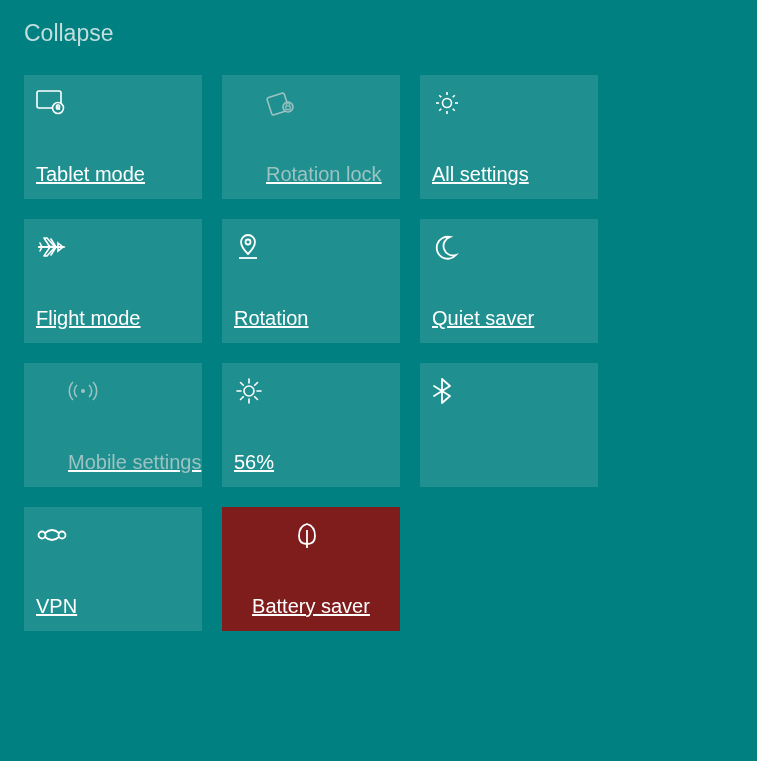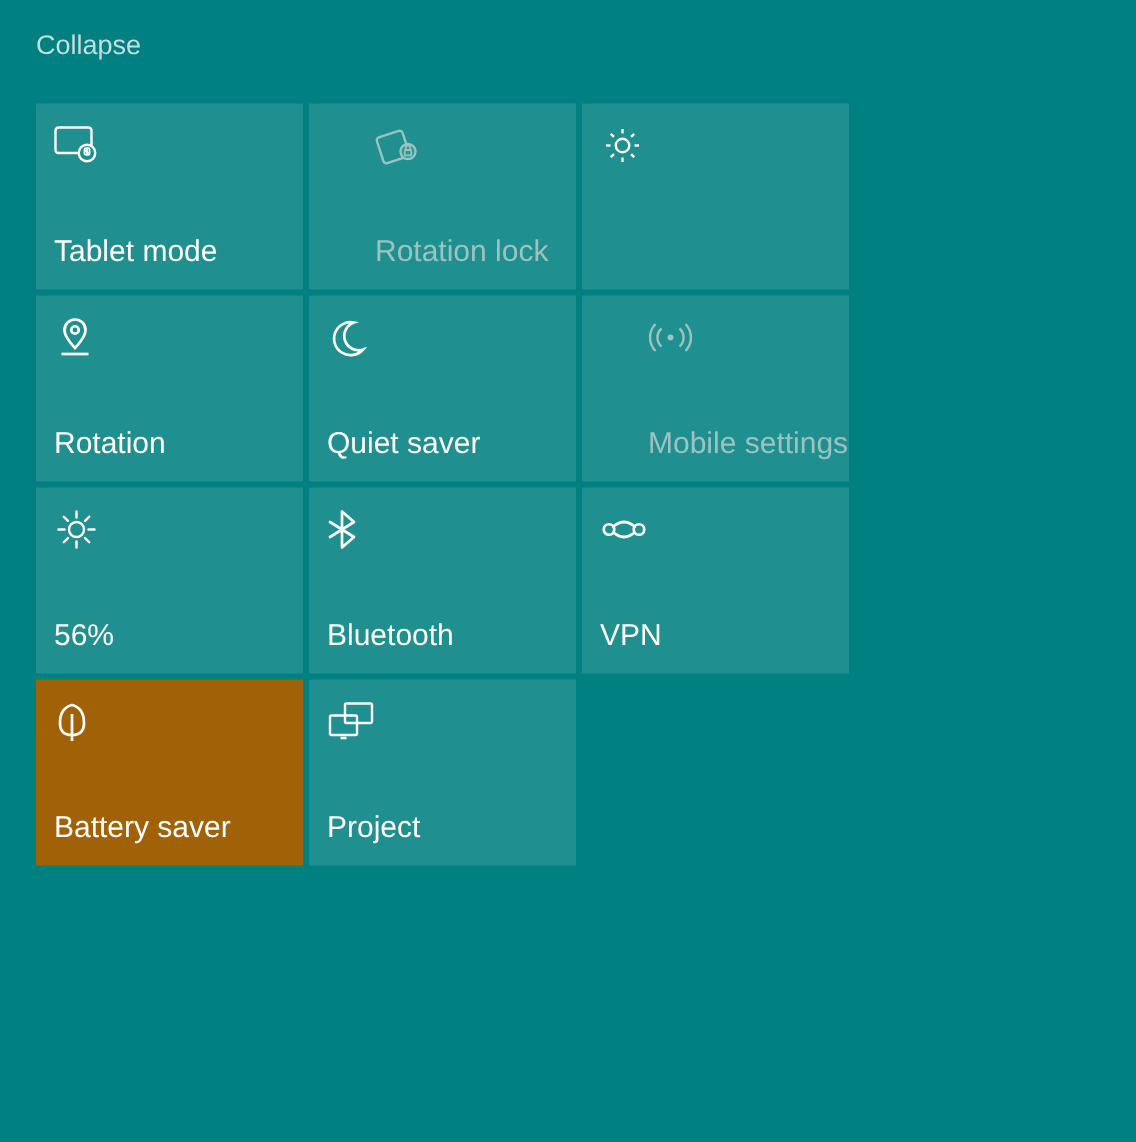--- a/index.html
+++ b/index.html
@@ -5,49 +5,51 @@
   * { box-sizing: border-box; margin: 0; padding: 0; }
   html, body { width: 757px; height: 761px; }
   body {
     background: #008080;
     font-family: "Segoe UI", Arial, sans-serif;
     color: #ffffff;
     padding: 20px 24px;
     overflow: hidden;
   }
   .collapse-link {
-    font-size: 18px;
+    font-size: 23px;
     color: #c3dedd;
     cursor: pointer;
     display: inline-block;
     margin-bottom: 28px;
     font-weight: 400;
   }
   .tile-grid {
     display: grid;
     grid-template-columns: repeat(3, 178px);
-    gap: 4px;
+    gap: 20px;
+    text-decoration: underline;
   }
   .tile {
     height: 124px;
     background: rgba(255,255,255,0.12);
     padding: 12px 12px 14px 12px;
     display: flex;
     flex-direction: column;
     justify-content: space-between;
     cursor: pointer;
     position: relative;
   }
   .tile.disabled {
     color: #9cc3c2;
     cursor: default;
     padding-left: 44px;
   }
   .tile.active {
-    background: #a16207;
+    background: #7f1d1d;
+    align-items: center;
   }
   .tile .icon {
     width: 32px;
     height: 32px;
     display: flex;
     align-items: center;
     justify-content: flex-start;
   }
   .tile .icon svg { display:block; }
   .tile .label {
@@ -99,22 +101,33 @@
             <path d="M15 23 v3"></path>
           <path d="M4 15 h3"></path>
             <path d="M23 15 h3"></path>
           <path d="M7.2 7.2 l2.1 2.1"></path>
             <path d="M20.7 20.7 l2.1 2.1"></path>
           <path d="M22.8 7.2 l-2.1 2.1"></path>
             <path d="M9.3 20.7 l-2.1 2.1"></path>
         </g>
       </svg>
     </span>
-  </div>
-
+    <span class="label">All settings</span>
+  </div>
+
+  <div class="tile">
+    <span class="icon">
+      <svg width="30" height="26" viewBox="0 0 30 26" fill="none" stroke="currentColor" stroke-width="1.6">
+        <path d="M3 13 h20 l4 0 M20 13 l-5 -8 M20 13 l-5 8 M6 13 l-2 -4 M6 13 l-2 4" stroke-linecap="round"></path>
+        <path d="M2 13 l24 0 M22 9 l5 4 l-5 4 z" fill="none"></path>
+        <path d="M3 13 q12 -1 22 0 l3 0 q1 0 0 0 M14 13 l-6 -9 h3 l8 9 M14 13 l-6 9 h3 l8 -9" stroke-linejoin="round"></path>
+      </svg>
+    </span>
+    <span class="label">Flight mode</span>
+  </div>
 
   <div class="tile">
     <span class="icon">
       <svg width="28" height="30" viewBox="0 0 28 30" fill="none" stroke="currentColor" stroke-width="1.8">
         <path d="M14 3 a7 7 0 0 1 7 7 c0 5 -7 12 -7 12 s-7 -7 -7 -12 a7 7 0 0 1 7 -7 z"></path>
         <circle cx="14" cy="10" r="2.5"></circle>
         <line x1="5" y1="26" x2="23" y2="26"></line>
       </svg>
     </span>
     <span class="label">Rotation</span>
@@ -161,21 +174,20 @@
     <span class="label">56%</span>
   </div>
 
 
   <div class="tile">
     <span class="icon">
       <svg width="20" height="30" viewBox="0 0 20 30" fill="none" stroke="currentColor" stroke-width="1.8" stroke-linejoin="round" stroke-linecap="round">
         <path d="M10 3 v24 l8 -7 -16 -10 M10 3 l8 7 -16 10"></path>
       </svg>
     </span>
-    <span class="label">Bluetooth</span>
   </div>
 
   <div class="tile">
     <span class="icon">
       <svg width="32" height="22" viewBox="0 0 32 22" fill="none" stroke="currentColor" stroke-width="1.8" stroke-linecap="round">
         <circle cx="6" cy="11" r="3.5"></circle>
         <circle cx="26" cy="11" r="3.5"></circle>
         <path d="M9 9 q7 -6 14 0"></path>
         <path d="M9 13 q7 6 14 0"></path>
       </svg>
@@ -186,29 +198,19 @@
   <div class="tile active">
     <span class="icon">
       <svg width="24" height="30" viewBox="0 0 24 30" fill="none" stroke="currentColor" stroke-width="1.8">
         <path d="M12 4 q8 2 8 12 q0 8 -8 8 q-8 0 -8 -8 q0 -10 8 -12 z"></path>
         <line x1="12" y1="10" x2="12" y2="28"></line>
       </svg>
     </span>
     <span class="label">Battery saver</span>
   </div>
 
-  <div class="tile">
-    <span class="icon">
-      <svg width="32" height="28" viewBox="0 0 32 28" fill="none" stroke="currentColor" stroke-width="1.6">
-        <rect x="2" y="10" width="18" height="13" rx="1"></rect>
-        <rect x="12" y="2" width="18" height="13" rx="1"></rect>
-        <line x1="9" y1="25" x2="13" y2="25"></line>
-      </svg>
-    </span>
-    <span class="label">Project</span>
-  </div>
 
 
 
 </div>
 
 
 
 
 </body></html>

